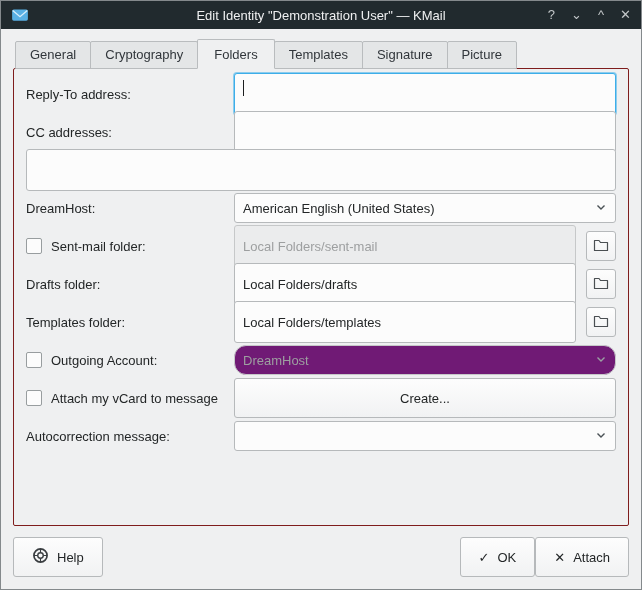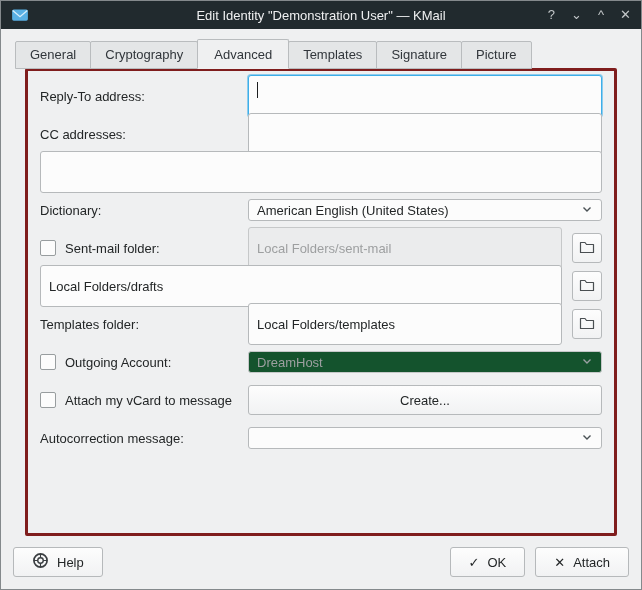--- a/index.html
+++ b/index.html
@@ -58,22 +58,22 @@
   .tab.active {
     background: #eff0f1;
     border-bottom: 1px solid #eff0f1;
     padding: 7px 16px 6px;
     font-weight: 400;
     position: relative; z-index: 3;
   }
   
   .frame {
     flex: 1;
-    margin: 0 24px;
-    border: 3px solid #7f1d1d;
+    margin: 0 12px;
+    border: 1px solid #7f1d1d;
     border-radius: 2px;
     background: #eff0f1;
     padding: 10px 12px;
     display: flex; flex-direction: column; gap: 8px;
     overflow: hidden;
   }
   .row { display: flex; align-items: center; height: 30px; flex-shrink: 0; }
   .row-label {
     width: 208px; flex-shrink: 0;
     display: flex; align-items: center;
@@ -114,55 +114,54 @@
     width: 1px; height: 16px; background: #1c1e1f;
   }
   .with-clear input.text { padding-right: 30px; }
   .clear-btn {
     position: absolute; right: 8px; top: 8px;
     width: 18px; height: 14px;
     display: flex; align-items: center; justify-content: center;
     cursor: pointer;
   }
   .combo {
-    flex: 1; height: 22px;
+    flex: 1; height: 30px;
     border: 1px solid #b6b9bb;
     border-radius: 3px;
     background: #fcfcfc;
     display: flex; align-items: center; justify-content: space-between;
     padding: 0 8px;
     cursor: default;
   }
-  .combo.disabled { background: #14532d; color: #9d9fa0; border-color: #c6c8c9; }
+  .combo.disabled { background: #701a75; color: #9d9fa0; border-color: #c6c8c9; border-radius: 12px; }
   .combo .combo-value { overflow: hidden; white-space: nowrap; }
   .side-btn {
     width: 30px; height: 30px;
     margin-left: 10px; flex-shrink: 0;
     border: 1px solid #b6b9bb; border-radius: 3px;
     background: linear-gradient(#fdfdfd, #f1f2f3);
     display: flex; align-items: center; justify-content: center;
     cursor: pointer;
   }
   .btn {
-    height: 30px;
+    height: 40px;
     border: 1px solid #b6b9bb; border-radius: 3px;
     background: linear-gradient(#fdfdfd, #f1f2f3);
     display: inline-flex; align-items: center; justify-content: center;
     gap: 8px;
     font: inherit; color: #232627;
     padding: 0 18px;
     cursor: pointer;
   }
   .btn-wide { flex: 1; }
   
   .footer {
     flex-shrink: 0;
     display: flex; align-items: center;
     padding: 11px 12px 12px;
-    gap: 10px;
   }
   .footer .spacer { flex: 1; }
   .glyph { font-size: 13px; }
 </style>
 </head>
 <body>
 
 <div class="window">
 
   <div class="titlebar">
@@ -177,21 +176,21 @@
       <span>?</span>
       <span>⌄</span>
       <span>^</span>
       <span>✕</span>
     </div>
   </div>
 
   <div class="tabbar">
     <div class="tab">General</div>
     <div class="tab">Cryptography</div>
-    <div class="tab active">Advanced</div>
+    <div class="tab active">Folders</div>
     <div class="tab">Templates</div>
     <div class="tab">Signature</div>
     <div class="tab">Picture</div>
   </div>
 
   <div class="frame">
 
     <div class="row">
       <div class="row-label">Reply-To address:</div>
       <div class="field">
@@ -213,21 +212,21 @@
 
     <div class="row">
       <div class="field">
         <div class="input-wrap">
           <input class="text" type="text" value="" style="">
         </div>
       </div>
     </div>
 
     <div class="row">
-      <div class="row-label">Dictionary:</div>
+      <div class="row-label">DreamHost:</div>
       <div class="field">
         <div class="combo">
           <span class="combo-value">American English (United States)</span>
           <span>
             <svg width="12" height="12" viewBox="0 0 12 12">
                 <path d="M2.5 4.5 6 8 9.5 4.5" fill="none" stroke="#4a5155" stroke-width="1.4"></path>
               </svg>
           </span>
         </div>
       </div>
@@ -246,20 +245,21 @@
           <span>
             <svg width="16" height="16" viewBox="0 0 16 16">
                 <path d="M1.5 13.5v-10h4.5l1.5 2h7v8z" fill="none" stroke="#4a4f52" stroke-width="1.2" stroke-linejoin="round"></path>
               </svg>
           </span>
         </button>
       </div>
     </div>
 
     <div class="row">
+      <div class="row-label">Drafts folder:</div>
       <div class="field">
         <div class="input-wrap">
           <input class="text" type="text" value="Local Folders/drafts" style="">
         </div>
         <button class="side-btn">
           <span>
             <svg width="16" height="16" viewBox="0 0 16 16">
                 <path d="M1.5 13.5v-10h4.5l1.5 2h7v8z" fill="none" stroke="#4a4f52" stroke-width="1.2" stroke-linejoin="round"></path>
               </svg>
           </span>

